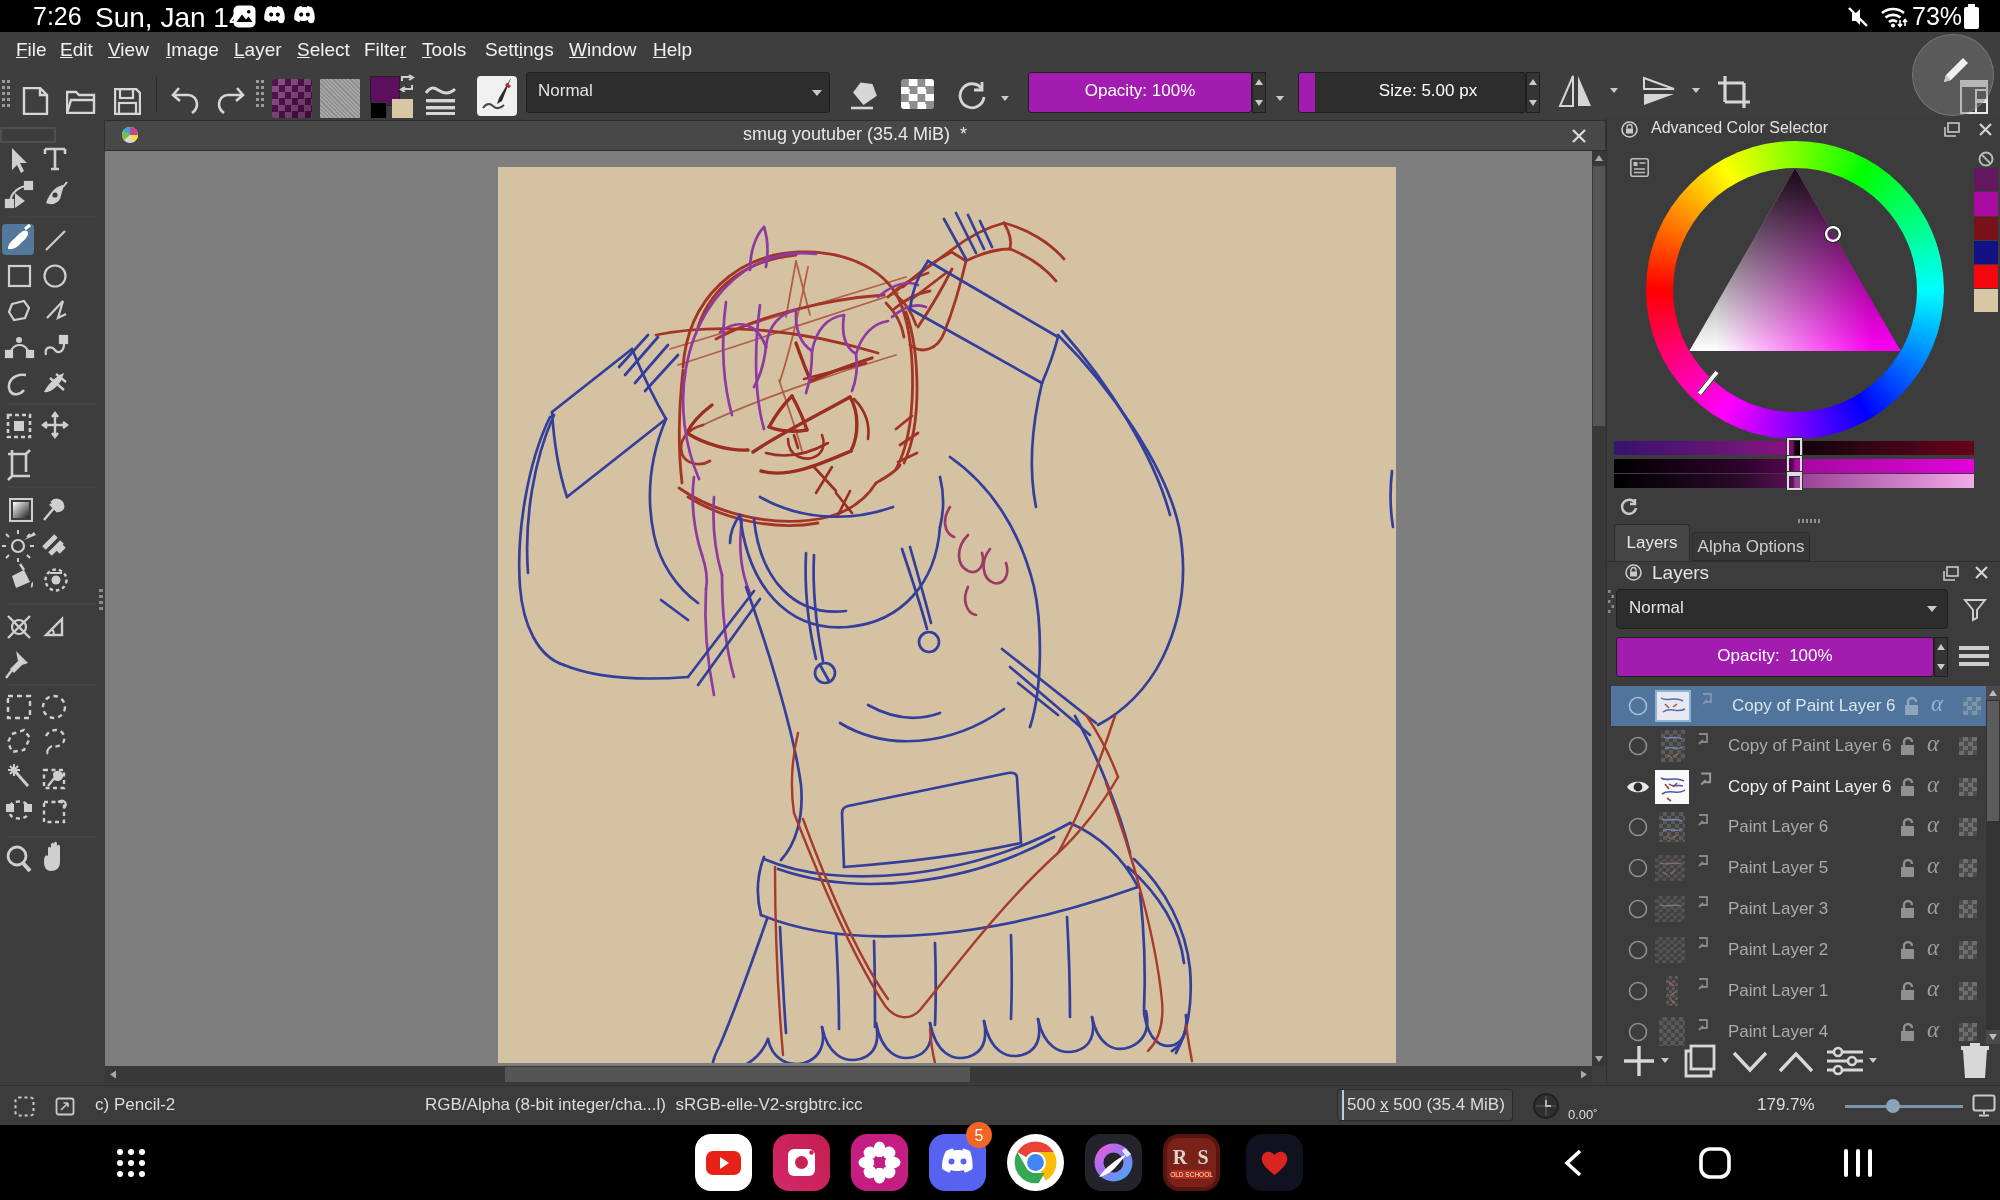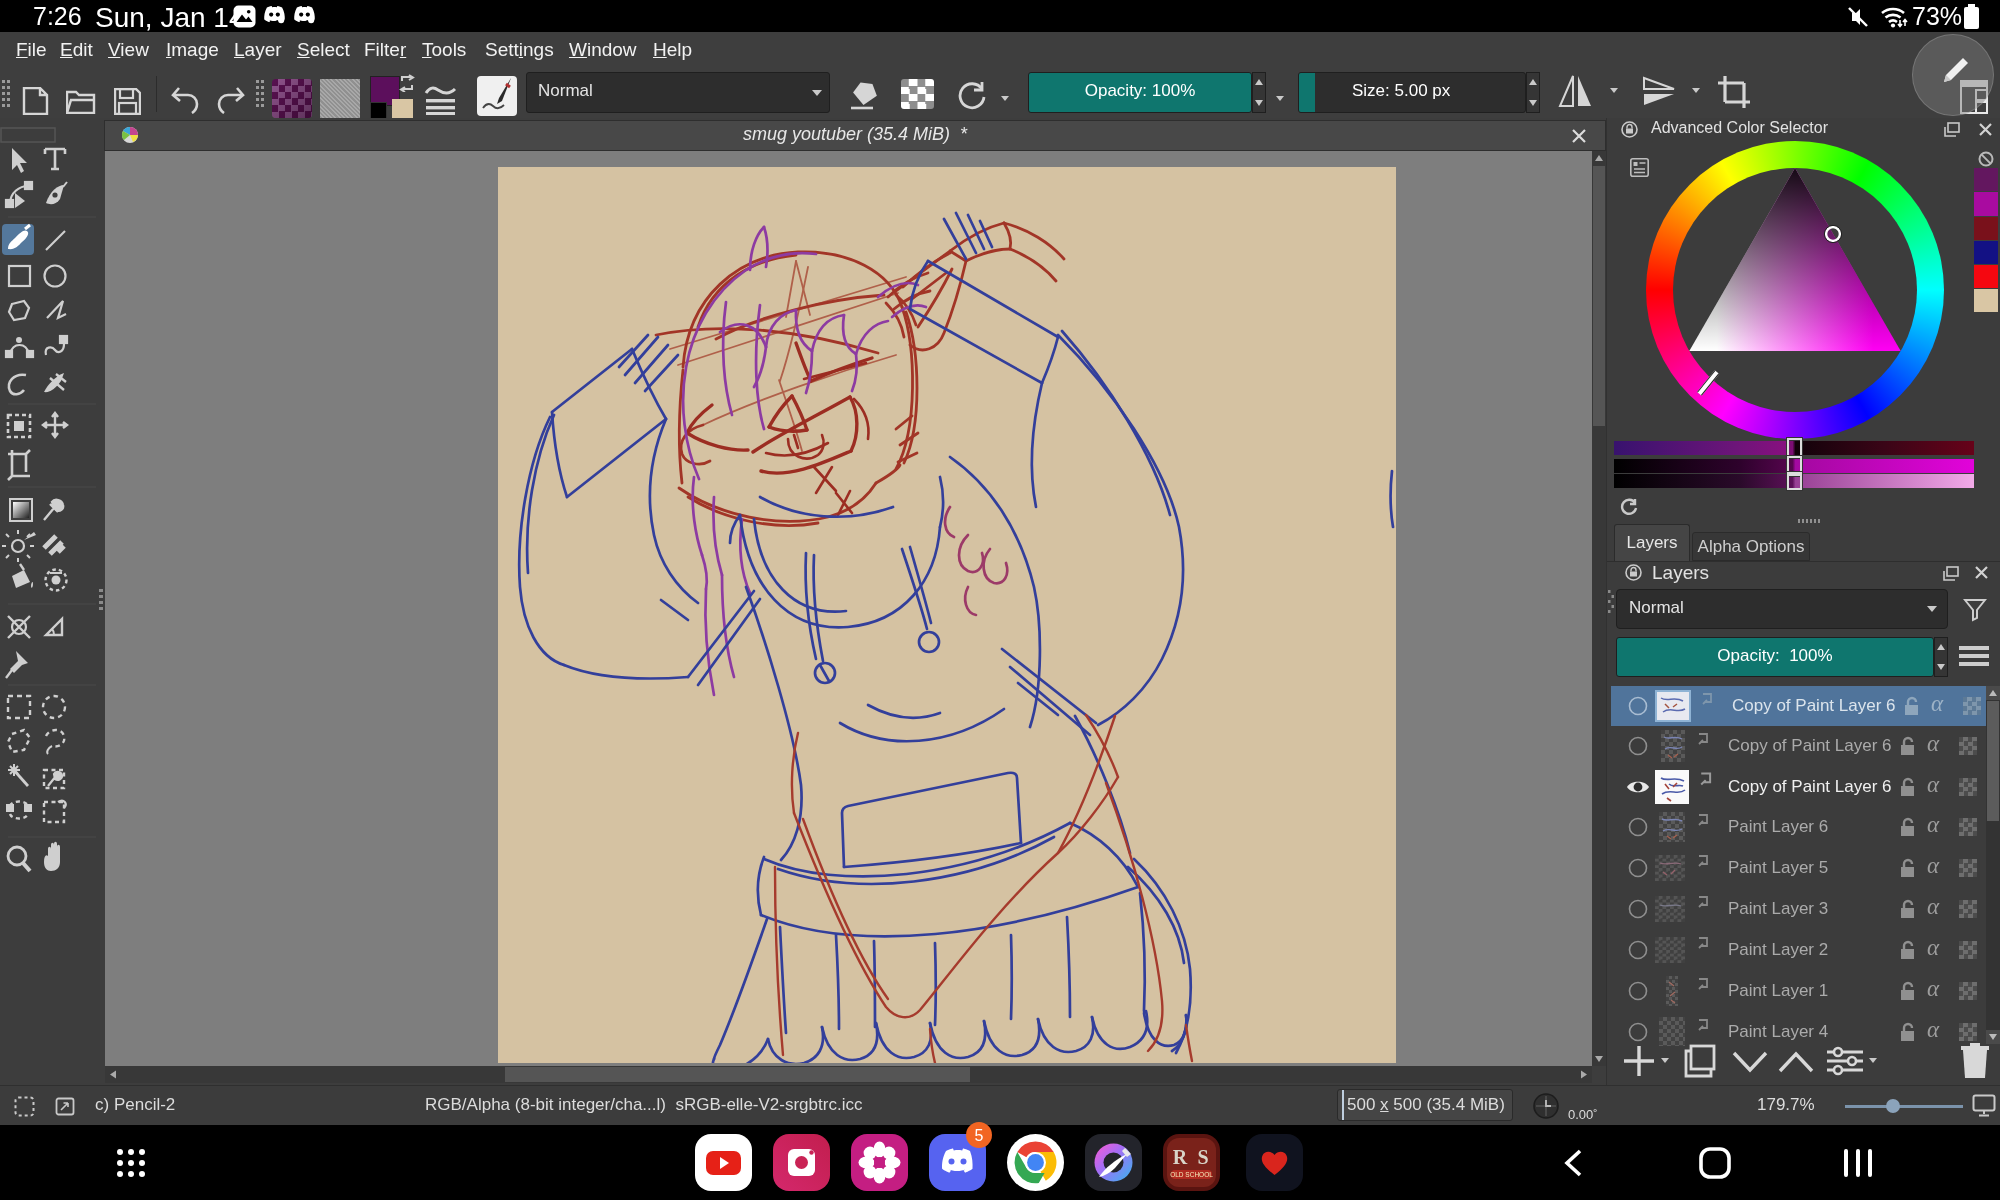--- a/index.html
+++ b/index.html
@@ -15,21 +15,21 @@
   #mdititle{left:0px;top:2px;width:1502px;height:31px;background:#484848;border:1px solid #2e2e2e;box-sizing:border-box;}
   #mdiarea{left:1px;top:33px;width:1487px;height:915px;background:#7e7e7e;}
   #canvas{left:393px;top:16px;width:898px;height:896px;background:#d5c2a2;}
   #rightpanel{left:1606px;top:118px;width:394px;height:967px;background:#3c3c3c;border-left:1px solid #313131;}
   #kstatusbar{left:0;top:1085px;width:2000px;height:40px;background:#3c3c3c;color:#dcdcdc;border-top:1px solid #2f2f2f;}
   #navbar{left:0;top:1125px;width:2000px;height:75px;background:#000;}
   .combo{position:absolute;background:#2d2d2d;border:1px solid #1f1f1f;border-radius:3px;
          color:#e4e4e4;font-size:17px;box-sizing:border-box;}
   .slider{position:absolute;background:#2d2d2d;border:1px solid #1f1f1f;border-radius:3px;
           box-sizing:border-box;overflow:hidden;color:#fff;font-size:17px;}
-  .bluefill{background:#0f766e;text-decoration:underline;}
+  .bluefill{background:#a21caf;text-decoration:underline;}
   .spin{position:absolute;width:14px;background:#353535;border:1px solid #1f1f1f;box-sizing:border-box;}
   .ddarrow{position:absolute;width:0;height:0;border-left:5px solid transparent;
            border-right:5px solid transparent;border-top:6px solid #c9c9c9;}
   svg{display:block;}
   .ico{position:absolute;}
   .lname{position:absolute;font-size:17px;color:#ababab;left:121px;top:10px;white-space:nowrap;}
 </style></head>
 <body>
 
 <div class="abs" id="statusbar">
@@ -199,21 +199,21 @@
   <div class="spin" style="left:1252px;top:4px;height:41px;">
     <svg width="12" height="39" viewBox="0 0 12 39">
       <path d="M6 6 L10 12 H2 Z" fill="#c9c9c9"></path>
         <path d="M6 33 L10 27 H2 Z" fill="#c9c9c9"></path>
     </svg>
   </div>
   <div class="ddarrow" style="left:1276px;top:28px;border-left-width:4px;border-right-width:4px;border-top-width:5px;"></div>
 
   <div class="slider" style="left:1298px;top:4px;width:228px;height:41px;">
     <div class="abs bluefill" style="left:0;top:0;width:16px;height:41px;"></div>
-    <div class="abs" style="left:10px;top:8px;width:100%;text-align:left;padding-left:43px;">Size: 5.00 px</div>
+    <div class="abs" style="left:16px;top:8px;width:100%;text-align:center;">Size: 5.00 px</div>
   </div>
   <div class="spin" style="left:1526px;top:4px;height:41px;">
     <svg width="12" height="39" viewBox="0 0 12 39">
       <path d="M6 6 L10 12 H2 Z" fill="#c9c9c9"></path>
         <path d="M6 33 L10 27 H2 Z" fill="#c9c9c9"></path>
     </svg>
   </div>
 
   <svg class="ico" style="left:1558px;top:6px" width="36" height="34" viewBox="0 0 36 34">
     <path d="M15 2 V32 L2 32 Z" fill="none" stroke="#d6d6d6" stroke-width="2"></path>
@@ -403,21 +403,21 @@
 
 <div class="abs" id="mdi">
   <div class="abs" id="mdititle">
     <svg class="ico" style="left:16px;top:5px" width="18" height="18" viewBox="0 0 18 18">
       <circle cx="9" cy="9" r="8" fill="#d8d8d8"></circle>
       <path d="M9 1 A8 8 0 0 1 17 9 L9 9 Z" fill="#c4458f"></path>
       <path d="M9 1 A8 8 0 0 0 2 5 L9 9 Z" fill="#3aa5d8"></path>
       <path d="M2 5 A8 8 0 0 0 3 14 L9 9 Z" fill="#7ac143"></path>
       <path d="M17 9 A8 8 0 0 1 12 16 L9 9 Z" fill="#f0e040"></path>
     </svg>
-    <div class="abs" style="left:0;top:3px;width:100%;text-align:center;font-size:18px;color:#e8e8e8;font-style:italic;">smug youtuber (35.4 MiB)&nbsp; *</div>
+    <div class="abs" style="left:0;top:3px;width:100%;text-align:center;font-size:18px;color:#e8e8e8;">smug youtuber (35.4 MiB)&nbsp; *</div>
     <svg class="ico" style="left:1466px;top:7px" width="16" height="16" viewBox="0 0 16 16">
       <path d="M2 2 L14 14 M14 2 L2 14" stroke="#dcdcdc" stroke-width="2.2"></path>
     </svg>
   </div>
   <div class="abs" id="mdiarea">
     <div class="abs" id="canvas">
 <svg width="898" height="896" viewBox="0 0 898 896" style="position:absolute;left:0;top:0">
   <g fill="none" stroke-linecap="round" stroke-linejoin="round">
 
     <g stroke="#b0604a" stroke-width="1.8">

